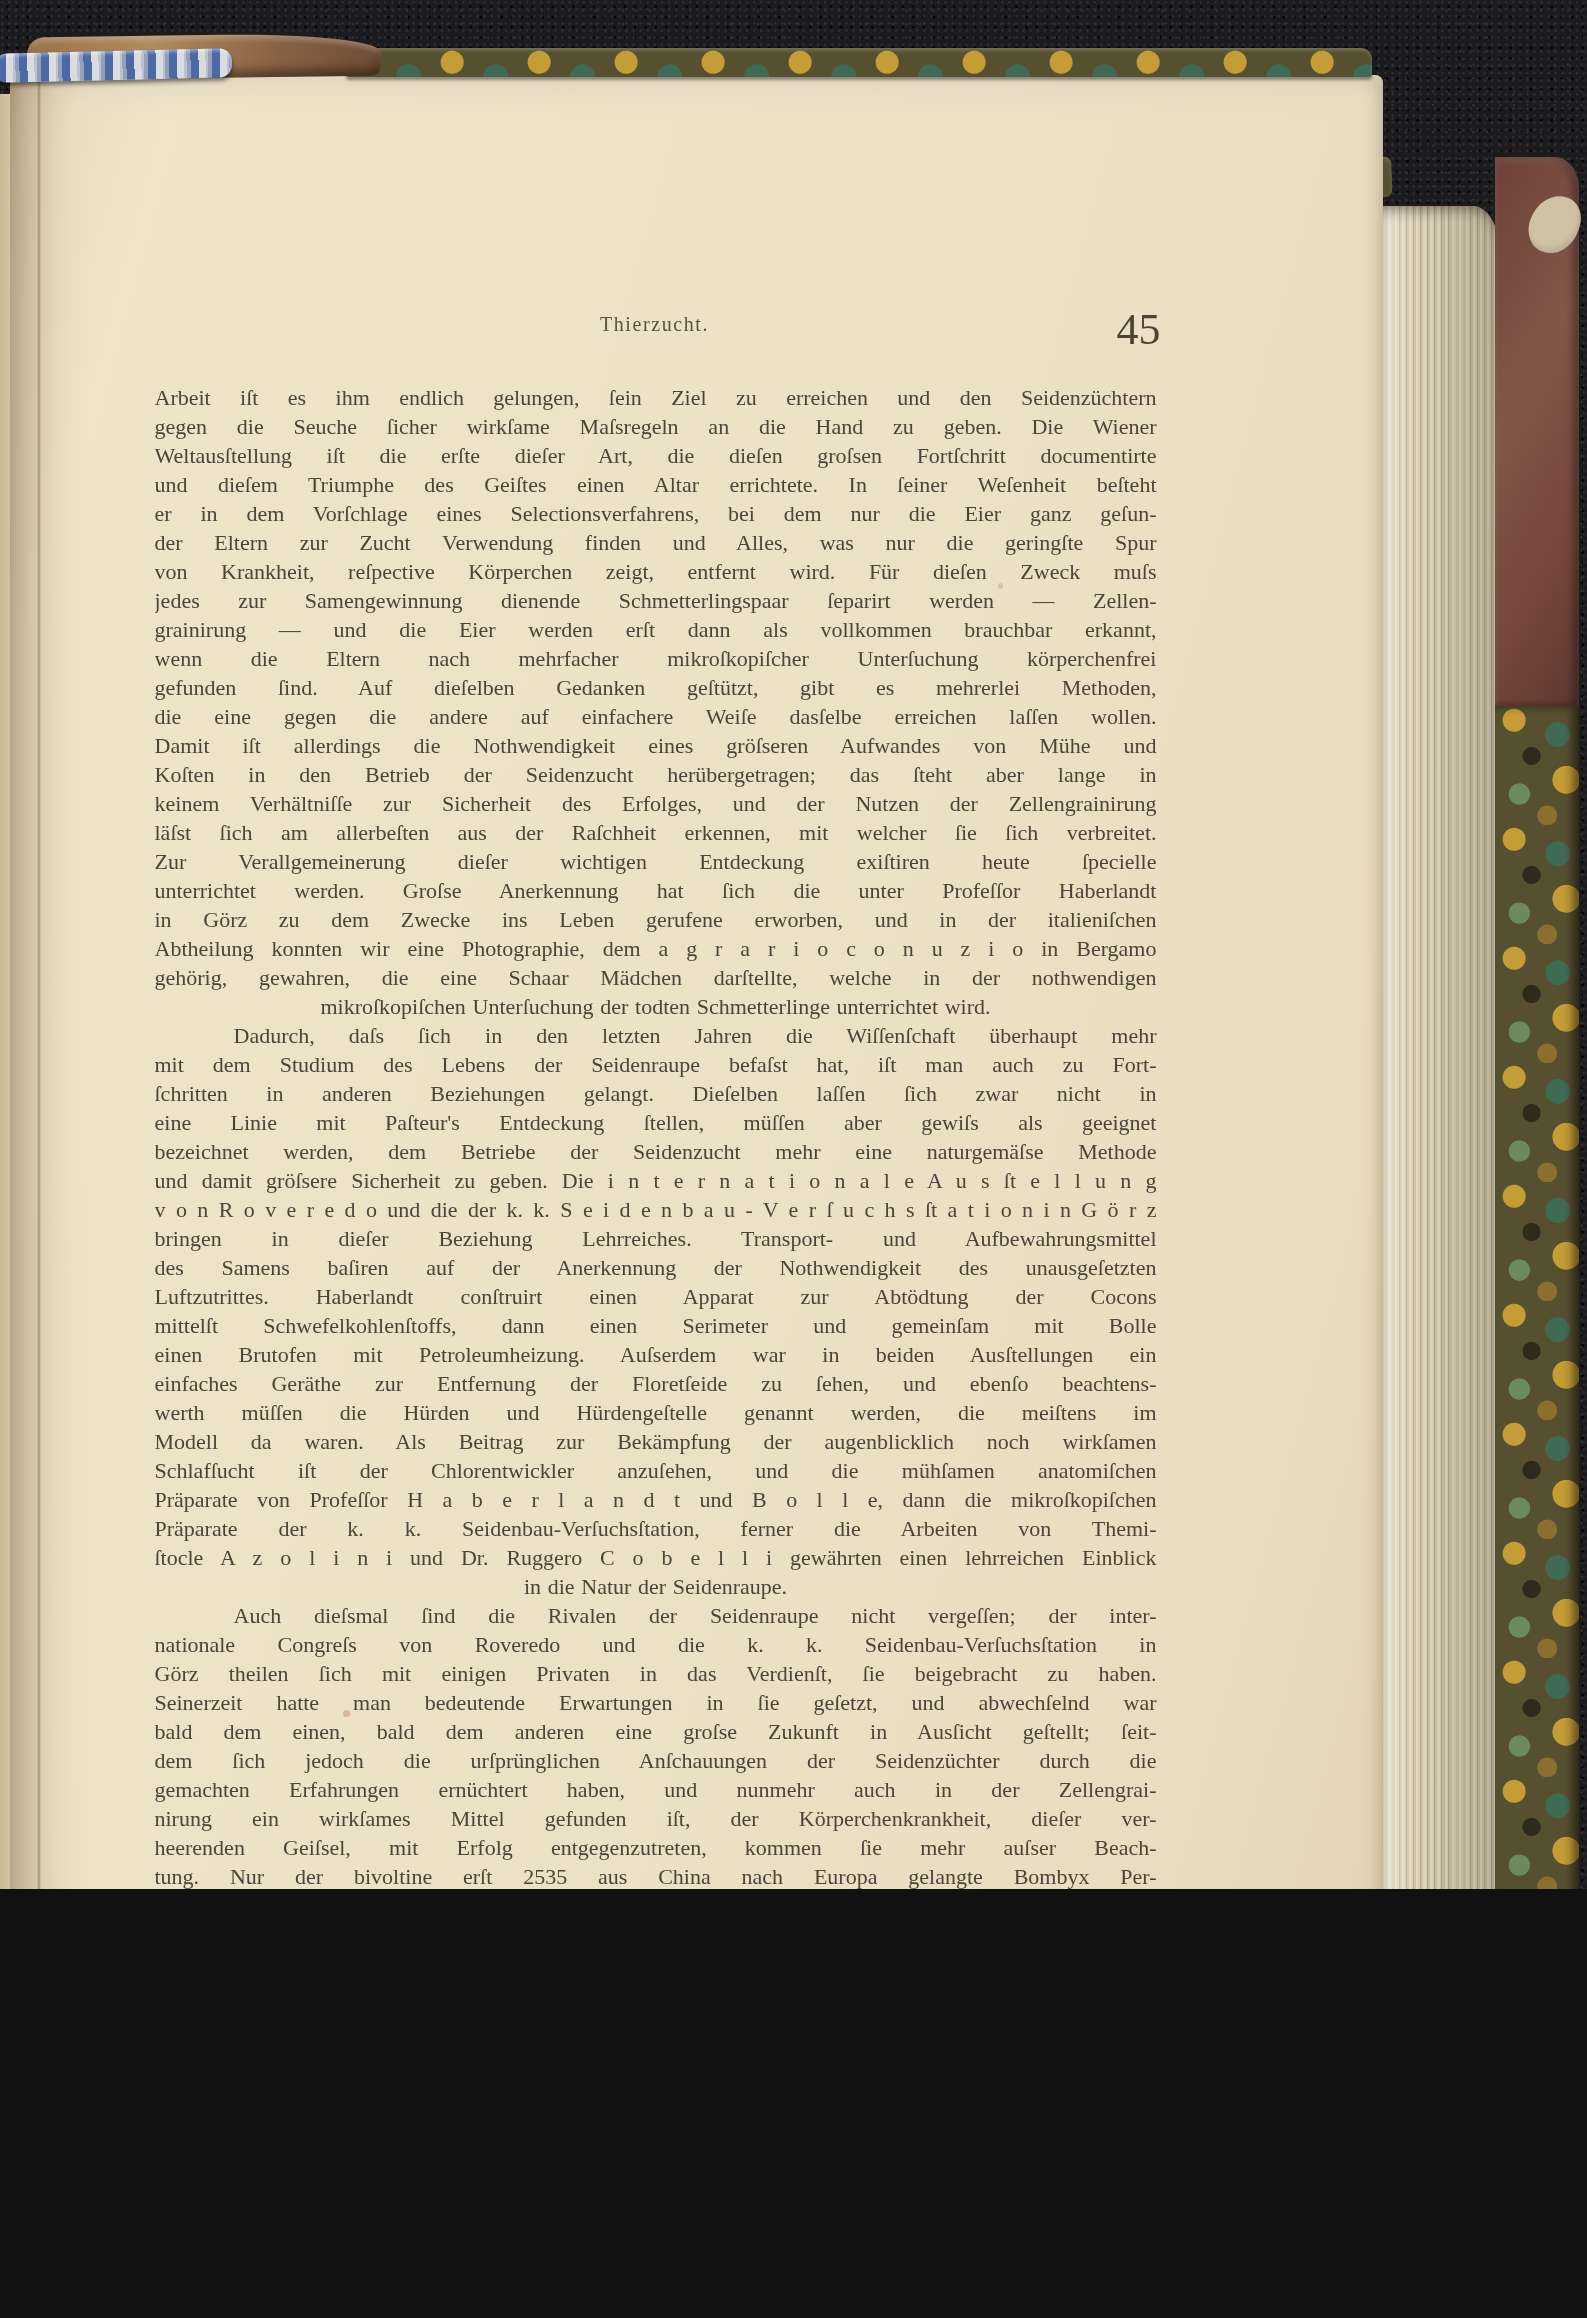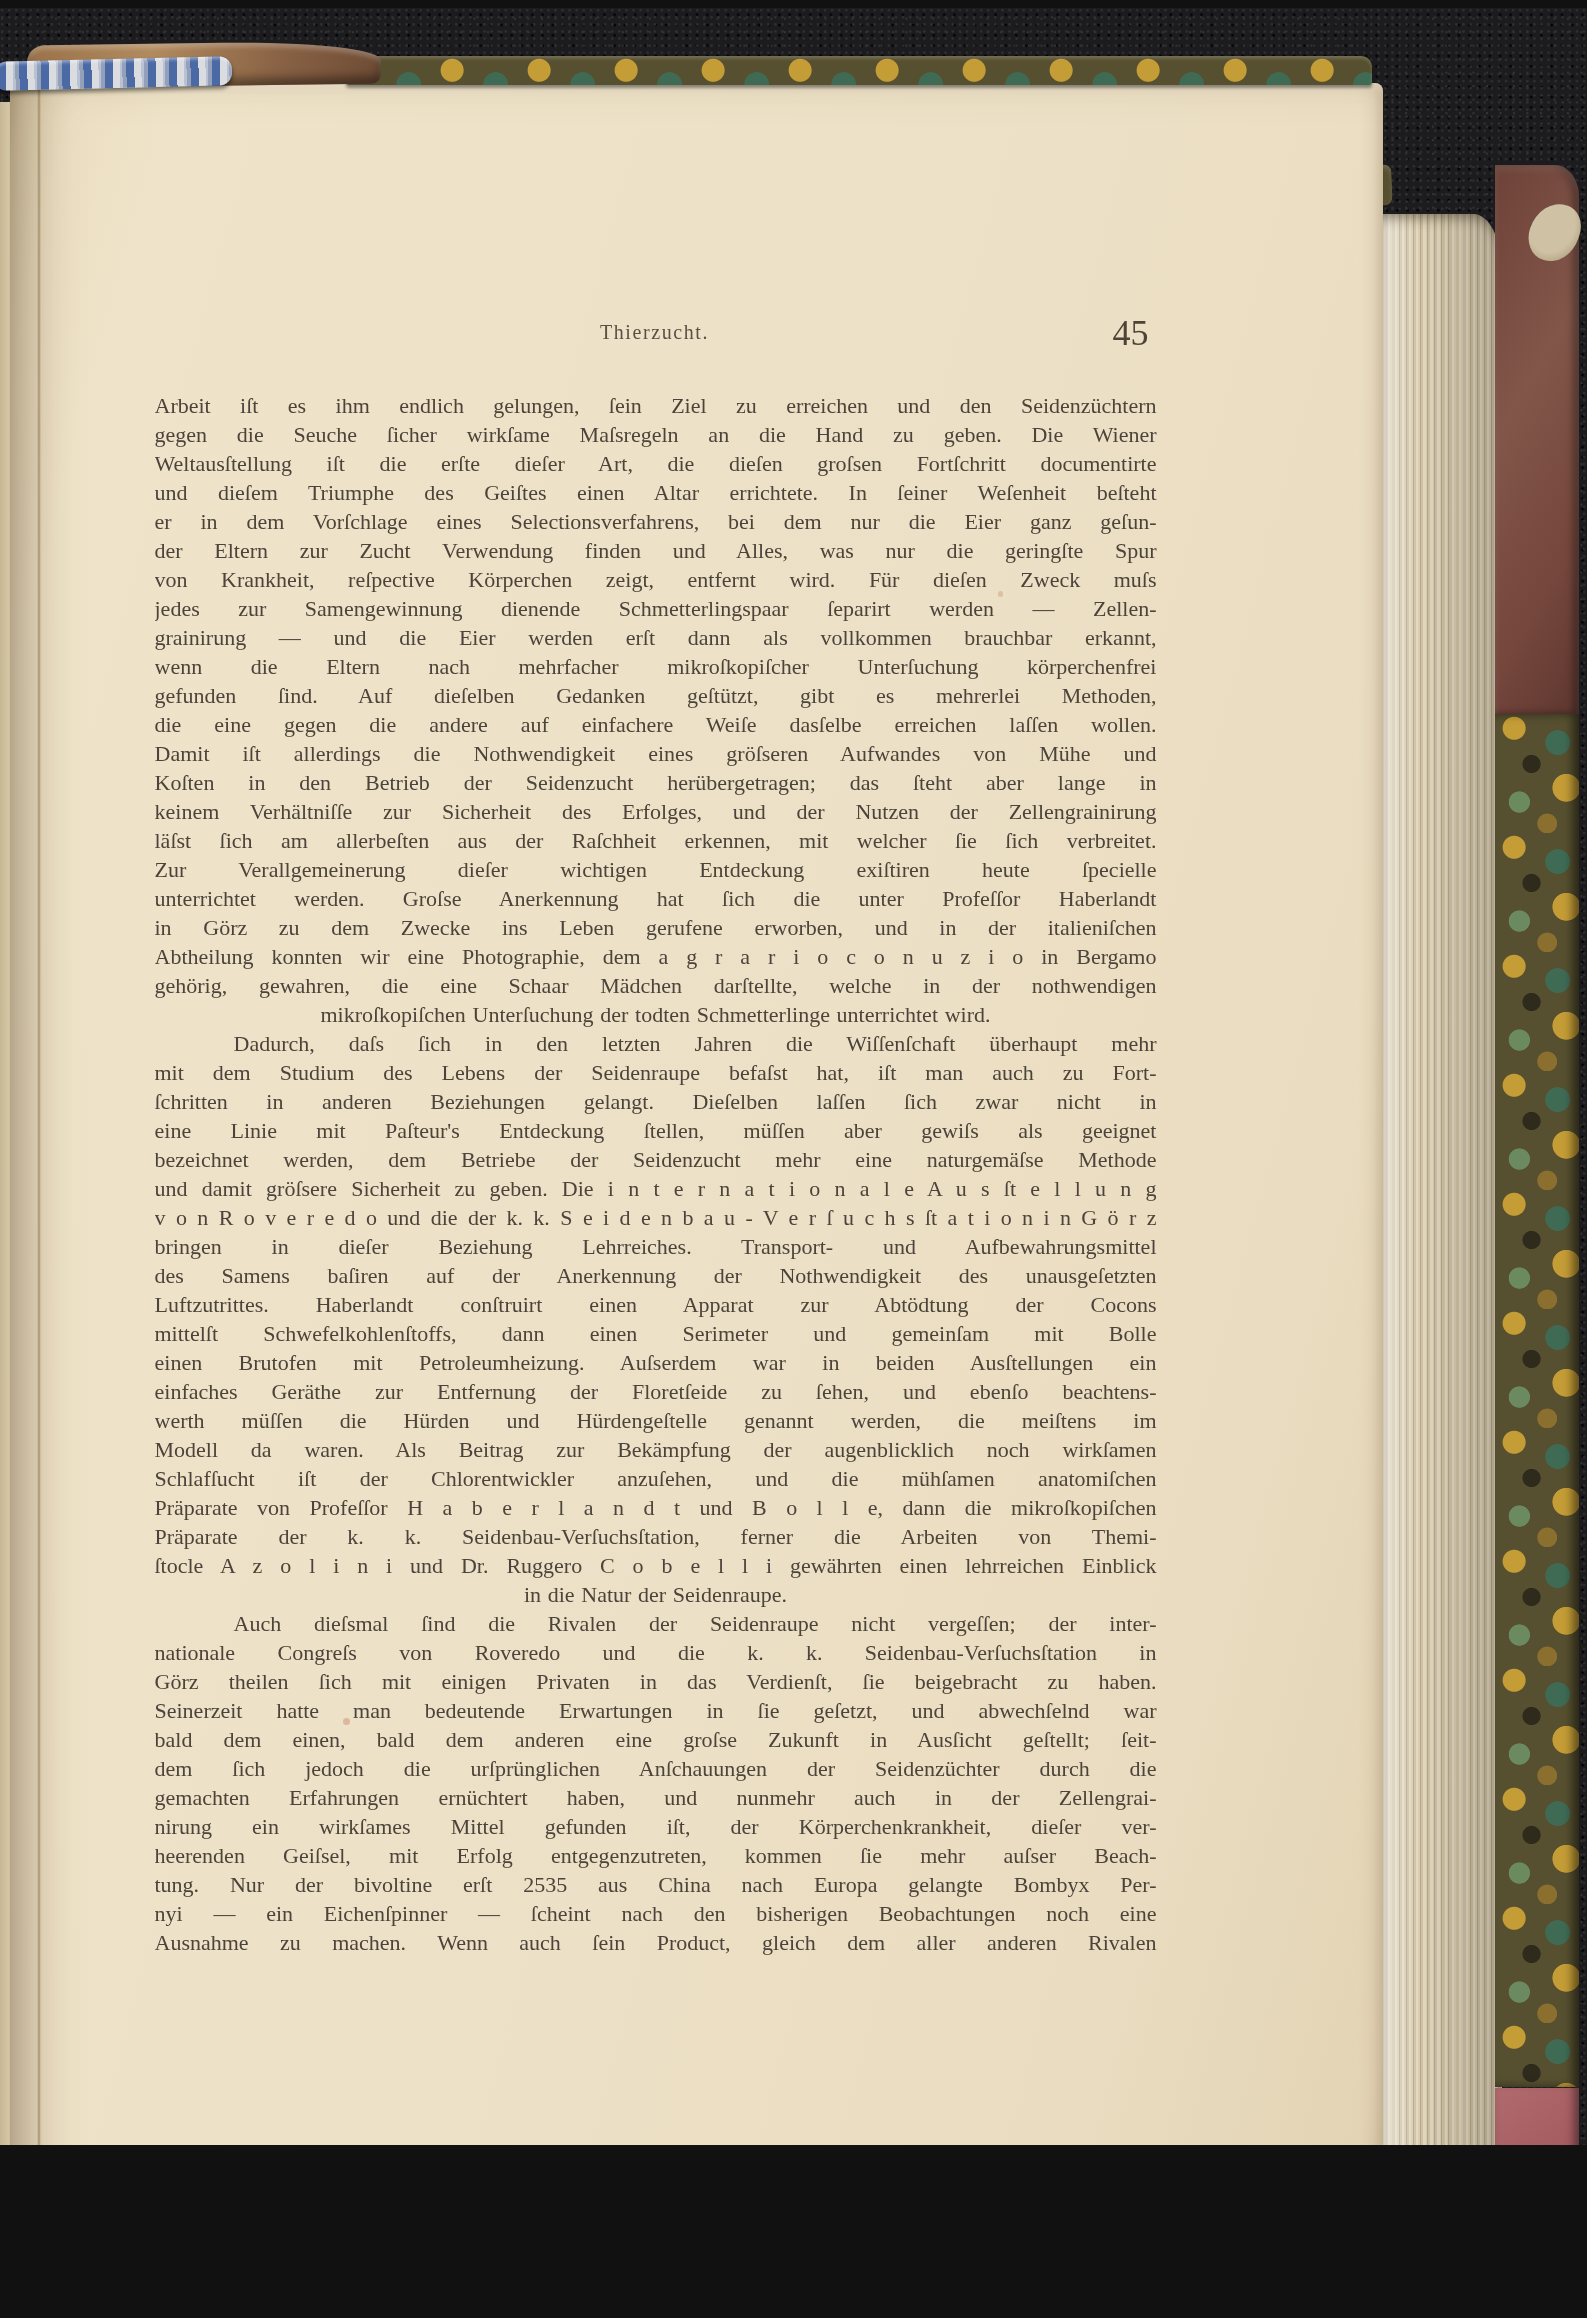--- a/index.html
+++ b/index.html
@@ -1,25 +1,24 @@
 <!DOCTYPE html>
 <html style="font-size:12.7px"><head>
 <meta charset="utf-8">
 <style>
   html,body{margin:0;padding:0;background:#111;}
   .scene{
-    position:relative;width:1588px;height:2137px;overflow:hidden;
+    position:relative;width:1588px;height:1889px;overflow:hidden;
     background-color:#1c1c1f;
     background-image:
       radial-gradient(circle at 30% 30%, #2e2e33 0 1px, transparent 1.6px),
       radial-gradient(circle at 70% 65%, #050506 0 1.1px, transparent 1.7px),
       radial-gradient(circle at 15% 80%, #34343a 0 0.8px, transparent 1.4px);
     background-size:7.1px 7.1px,10.3px 10.3px,13.5px 13.5px;
     font-family:"Liberation Serif","DejaVu Serif",serif;
-    margin-top:8px;
   }
   
   .bottom-dark{position:absolute;left:0;top:2219px;width:1588px;height:99px;z-index:1;
     background:linear-gradient(#2c2113 0,#1a130b 35%,#0b0906 100%);}
   .left-sliver{position:absolute;left:0;top:94px;width:14.3px;height:2135px;z-index:2;
     background:linear-gradient(90deg,#c7b795,#dcceac);}
   .fore-edge{position:absolute;left:1383px;top:206px;width:119px;height:2020px;z-index:2;
     background:
       linear-gradient(90deg, rgba(255,255,255,.45), rgba(255,255,255,0) 30%, rgba(0,0,0,.18)),
       repeating-linear-gradient(90deg,#d9cdb2 0 1.6px,#b5a789 1.6px 2.4px,#cfc2a5 2.4px 4.8px,#e3d8c0 4.8px 7.1px);
@@ -71,22 +70,22 @@
       0 0 0.8px rgba(0,0,0,.35);}
   .gutter-crease{position:absolute;left:27px;top:0;width:4px;height:100%;
     background:linear-gradient(90deg,rgba(0,0,0,0),rgba(118,88,48,.5) 50%,rgba(0,0,0,0));}
   .stain-a{position:absolute;left:333px;top:1635px;width:7.1px;height:7.1px;border-radius:50%;
     background:rgba(190,110,80,.35);}
   .stain-b{position:absolute;left:988px;top:508px;width:5.6px;height:5.6px;border-radius:50%;
     background:rgba(190,120,90,.3);}
   
   .running-head{position:absolute;left:145px;top:238px;width:1000px;text-align:center;
     font-size:20px;letter-spacing:1.6px;color:#5a5044;}
-  .page-number{position:absolute;left:145px;top:229px;width:994px;text-align:right;
-    font-size:36px;color:#4e4436;}
+  .page-number{position:absolute;left:157px;top:229px;width:994px;text-align:right;
+    font-size:44px;color:#4e4436;}
   .text-body{position:absolute;left:145px;top:308px;width:1002px;color:#4c443a;
     font-size:22px;}
   .line{width:1002px;height:29px;line-height:29px;overflow:hidden;
     text-align:center;word-spacing:1.2px;}
   .line.just{text-align:justify;text-align-last:justify;}
   .line.indent{text-indent:79px;}
 </style>
 </head>
 <body>
 

